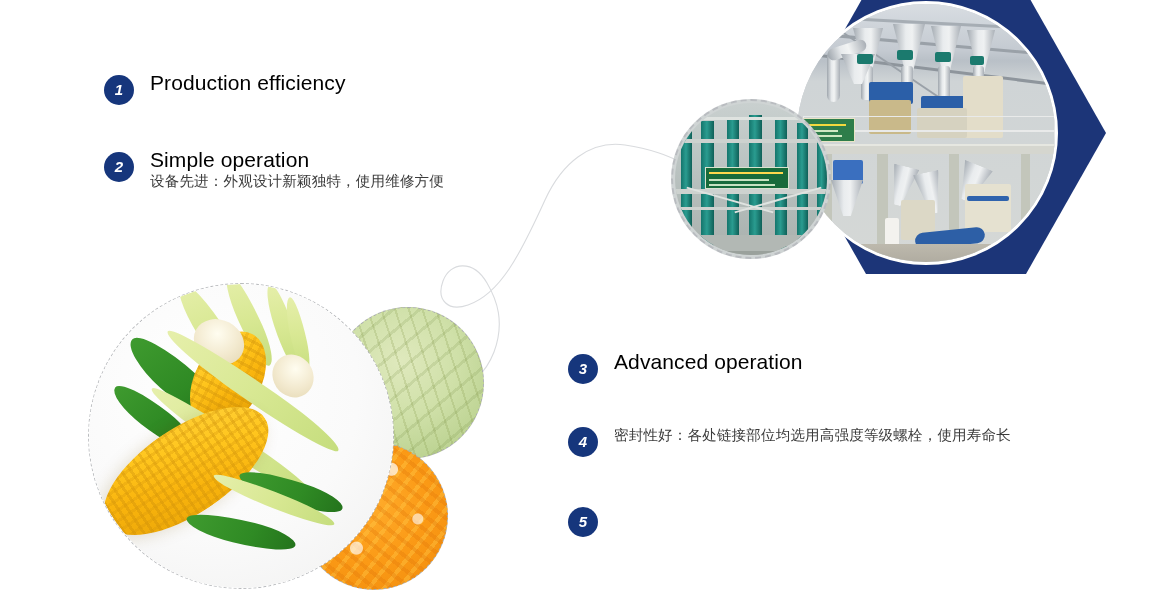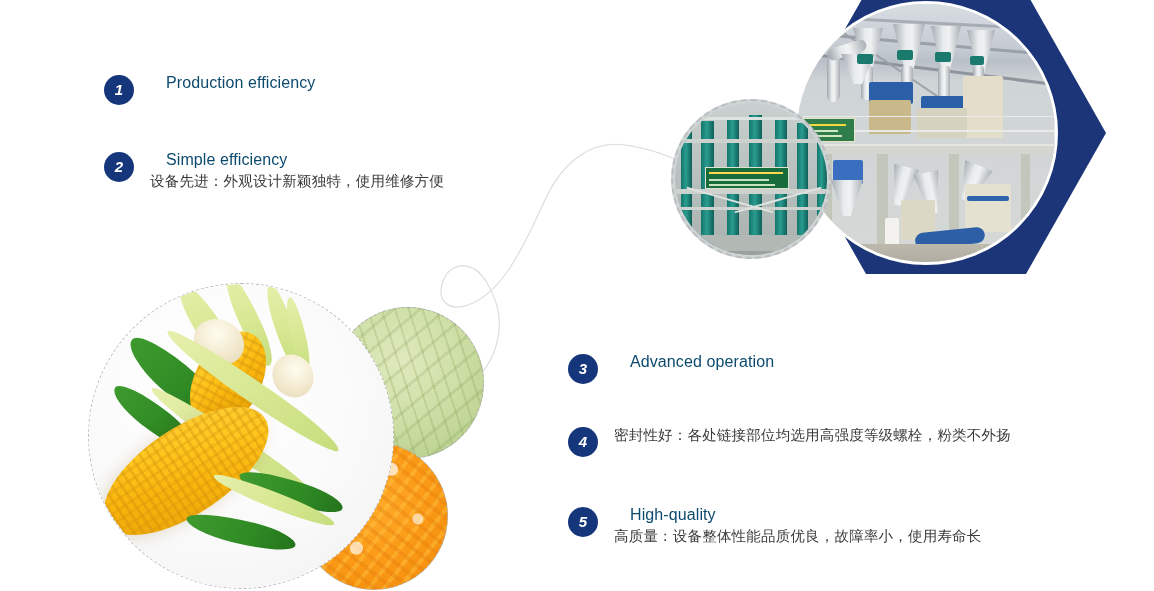--- a/index.html
+++ b/index.html
@@ -37,26 +37,25 @@
     text-align: center;
     flex: 0 0 30px;
     margin-top: 2px;
     letter-spacing: 0;
   }
   .feature-text {
     margin-left: 16px;
     white-space: nowrap;
   }
   .f-title {
-    color: #0c4a6e;
-    font-size: 16px;
+    color: #000000;
+    font-size: 21px;
     line-height: 20px;
     letter-spacing: 0.1px;
     margin-bottom: 1px;
-    margin-left: 16px;
   }
   .f-desc {
     color: #3b3b3b;
     font-size: 14.5px;
     line-height: 21px;
     letter-spacing: 0.2px;
   }
 
   
   #feat-1 { left: 104px; top: 73px; }
@@ -391,40 +390,36 @@
   <div class="feature" id="feat-1">
     <div class="badge">1</div>
     <div class="feature-text">
       <div class="f-title">Production efficiency</div>
     </div>
   </div>
 
   <div class="feature" id="feat-2">
     <div class="badge">2</div>
     <div class="feature-text">
-      <div class="f-title">Simple efficiency</div>
+      <div class="f-title">Simple operation</div>
       <div class="f-desc">设备先进：外观设计新颖独特，使用维修方便</div>
     </div>
   </div>
 
   <div class="feature" id="feat-3">
     <div class="badge">3</div>
     <div class="feature-text">
       <div class="f-title">Advanced operation</div>
     </div>
   </div>
 
   <div class="feature" id="feat-4">
     <div class="badge">4</div>
     <div class="feature-text">
-      <div class="f-desc">密封性好：各处链接部位均选用高强度等级螺栓，粉类不外扬</div>
+      <div class="f-desc">密封性好：各处链接部位均选用高强度等级螺栓，使用寿命长</div>
     </div>
   </div>
 
   <div class="feature" id="feat-5">
     <div class="badge">5</div>
-    <div class="feature-text">
-      <div class="f-title">High-quality</div>
-      <div class="f-desc">高质量：设备整体性能品质优良，故障率小，使用寿命长</div>
-    </div>
   </div>
 
 </div>
 
 </body></html>

